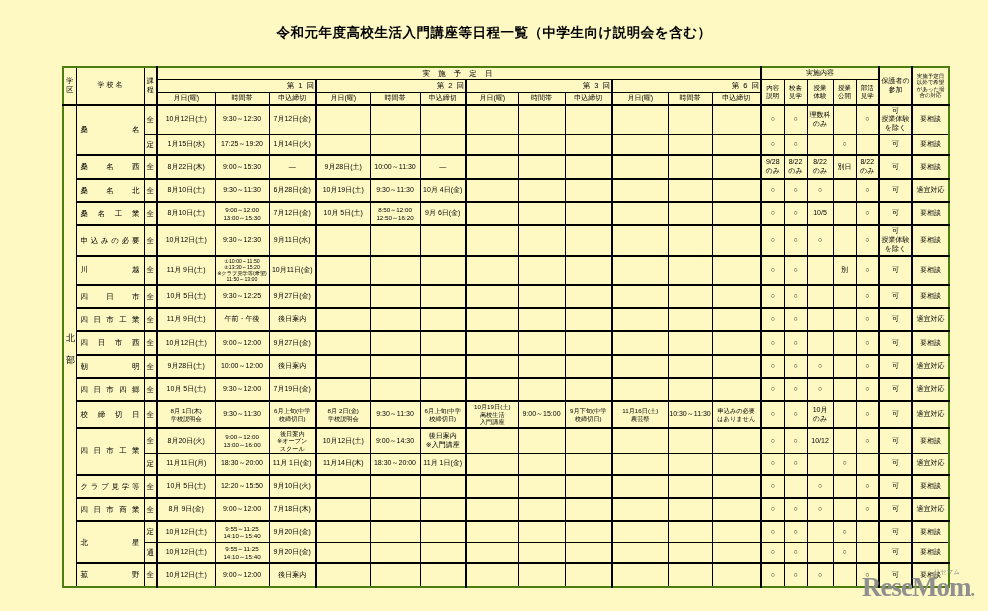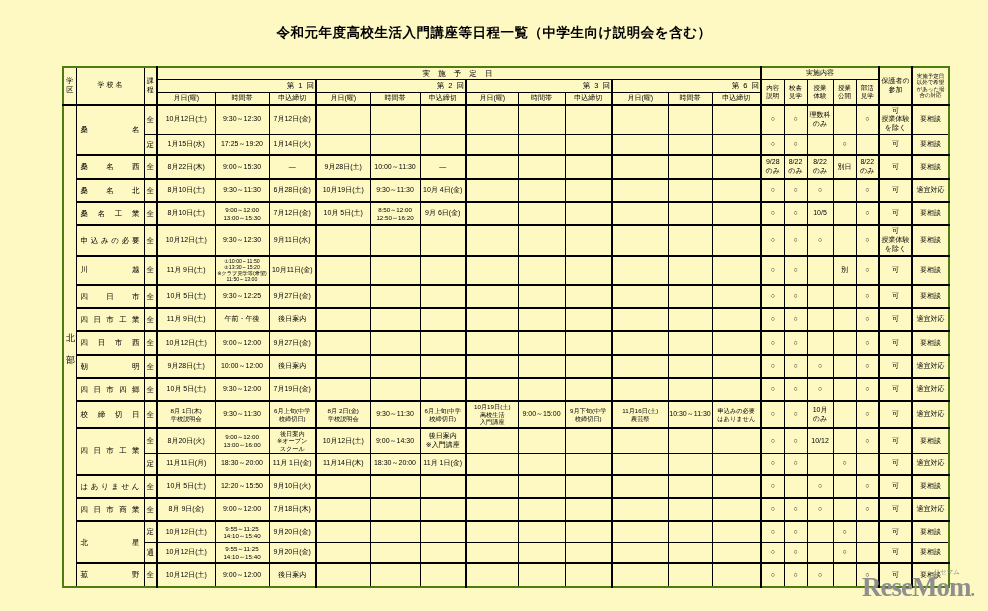--- a/index.html
+++ b/index.html
@@ -494,21 +494,21 @@
     <td class="bl2">○</td>
     <td>○</td>
     <td></td>
     <td>○</td>
     <td></td>
     <td class="bl2">可</td>
     <td class="bl2">適宜対応</td>
   </tr>
         <tr class="gs">
 
-    <td class="school">はありません</td>
+    <td class="school">クラブ見学等</td>
     <td class="course">全</td>
     <td class="bl2">10月 5日(土)</td>
     <td>12:20～15:50</td>
     <td>9月10日(火)</td>
     <td class="bl2"></td>
     <td></td>
     <td></td>
     <td class="bl2"></td>
     <td></td>
     <td></td>

